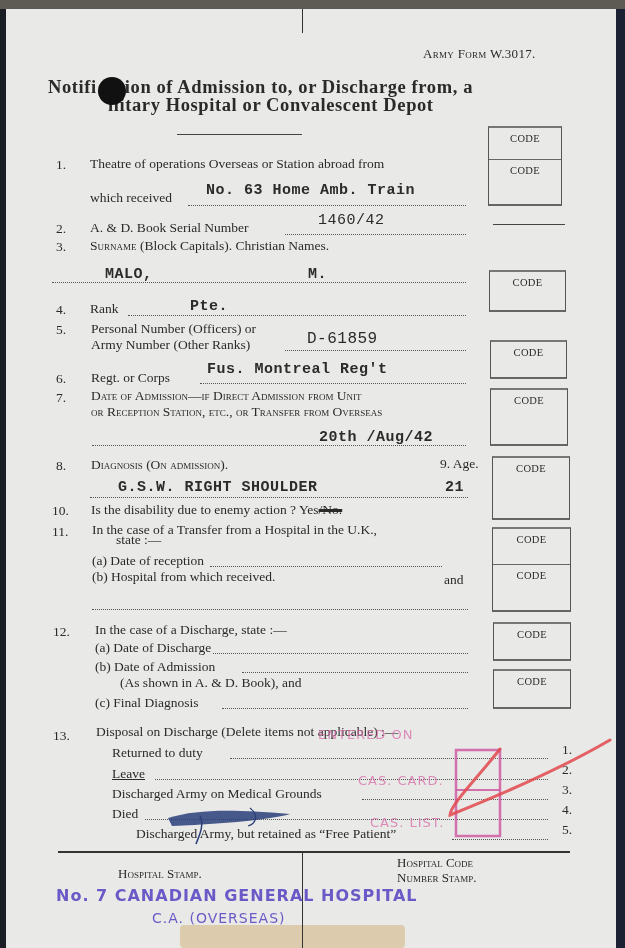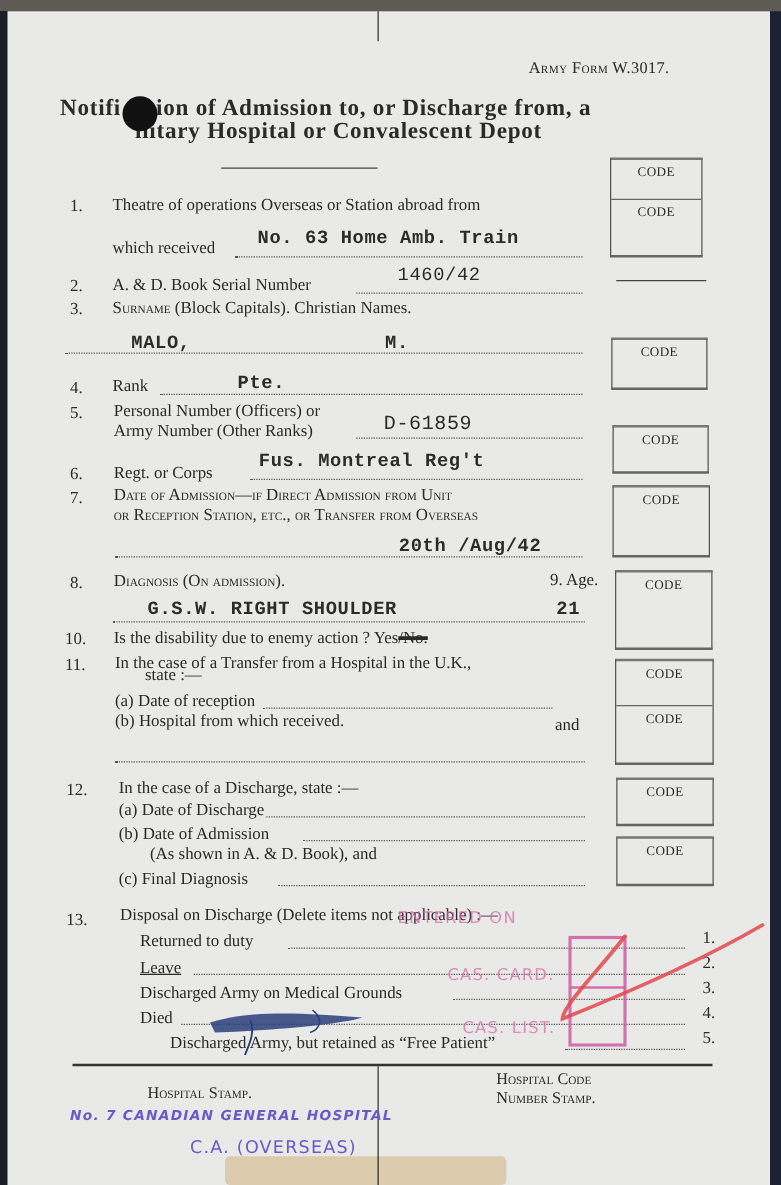--- a/index.html
+++ b/index.html
@@ -181,16 +181,16 @@
   </div>
 <div class="abs box" style="left:493px;top:669px;width:76px;height:36px;">
     <span class="code">CODE</span>
   </div>
 
 <div class="abs rule" style="left:58px;top:851px;width:512px;height:2px;background:#333;"></div>
 <div class="abs vline"></div>
 <div class="abs txt sc" style="left:118px;top:866px;font-size:13px;">Hospital Stamp.</div>
 <div class="abs txt sc" style="left:397px;top:855px;font-size:13px;">Hospital Code</div>
 <div class="abs txt sc" style="left:397px;top:870px;font-size:13px;">Number Stamp.</div>
-<div class="abs stamp" style="left:56px;top:886px;font-size:11px;font-style:italic;">No. 7 CANADIAN GENERAL HOSPITAL</div>
+<div class="abs stamp" style="left:56px;top:886px;font-size:16px;">No. 7 CANADIAN GENERAL HOSPITAL</div>
 <div class="abs stamp" style="left:152px;top:910px;font-size:14px;font-weight:normal;">C.A. (OVERSEAS)</div>
 <div class="abs stain"></div>
 <div class="abs" style="left:302px;top:925px;width:1px;height:23px;background:#333;"></div>
 
 </body></html>

